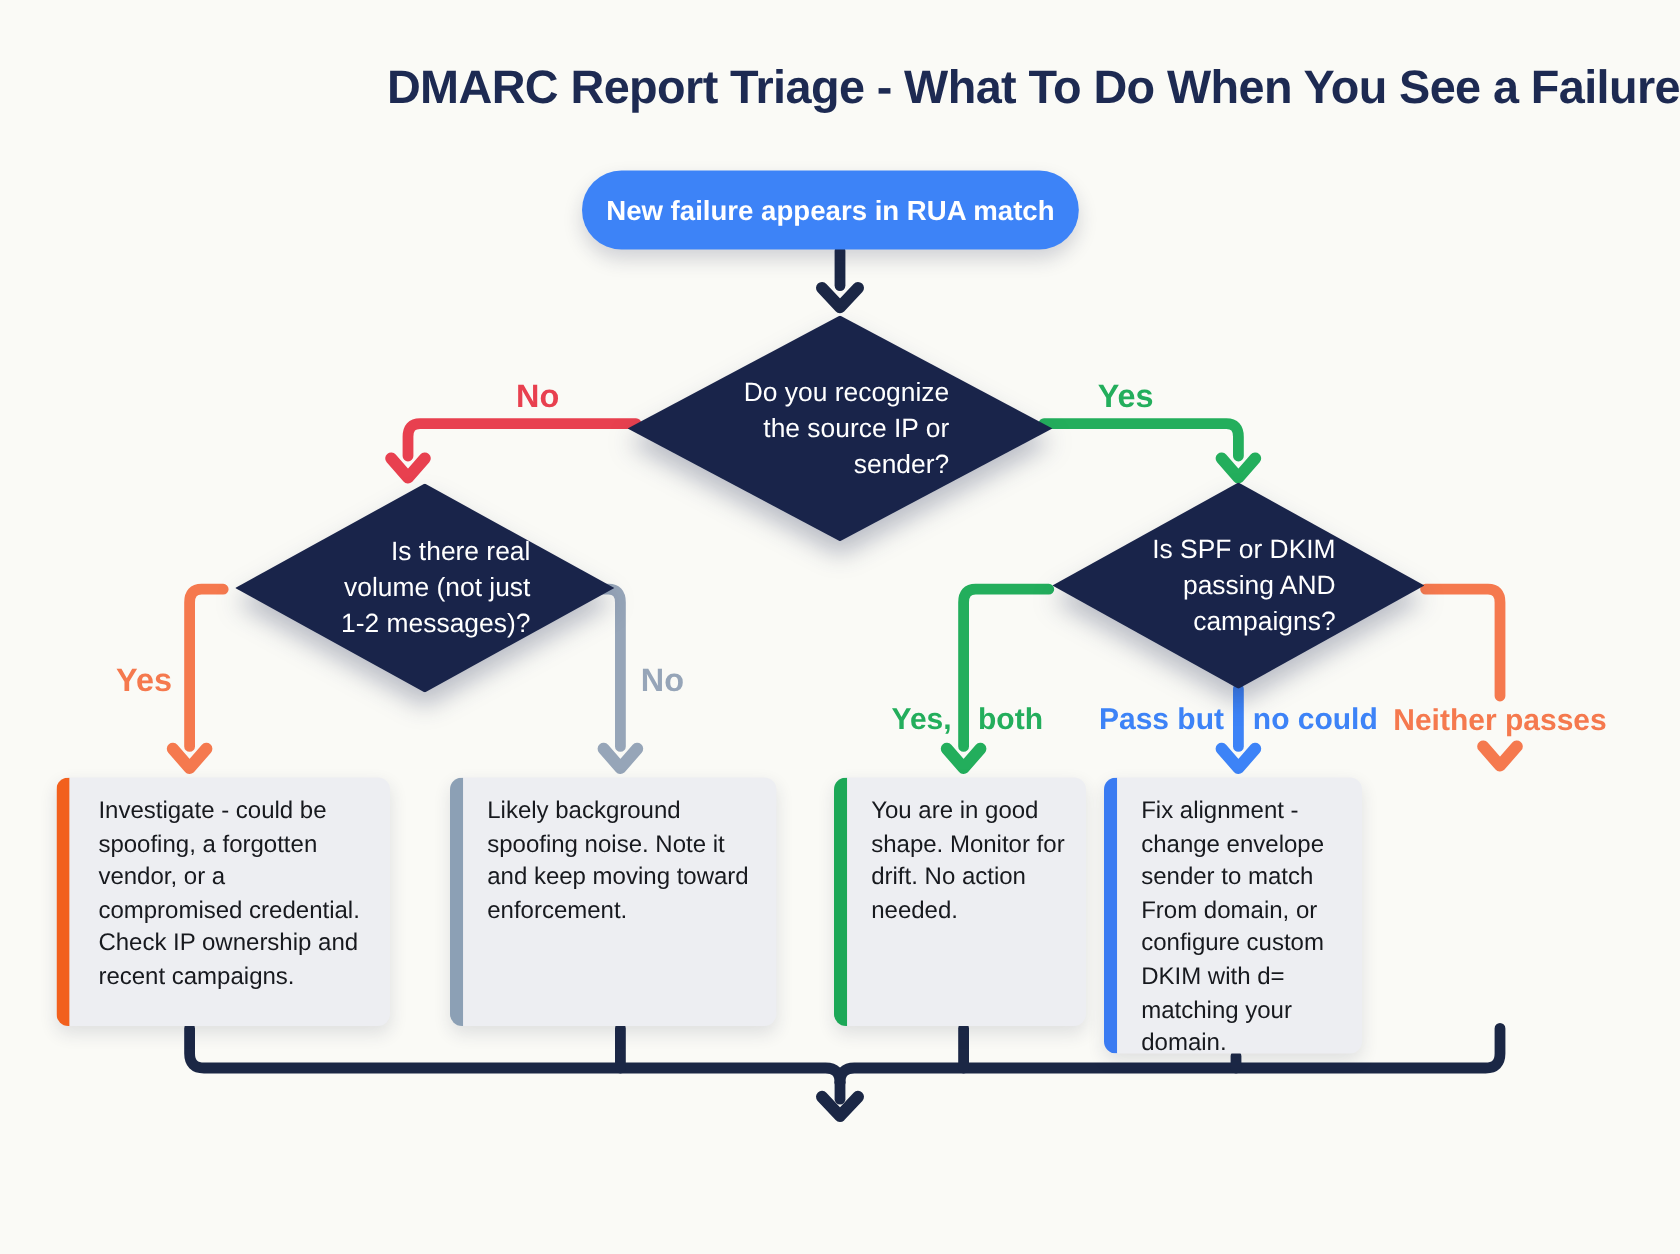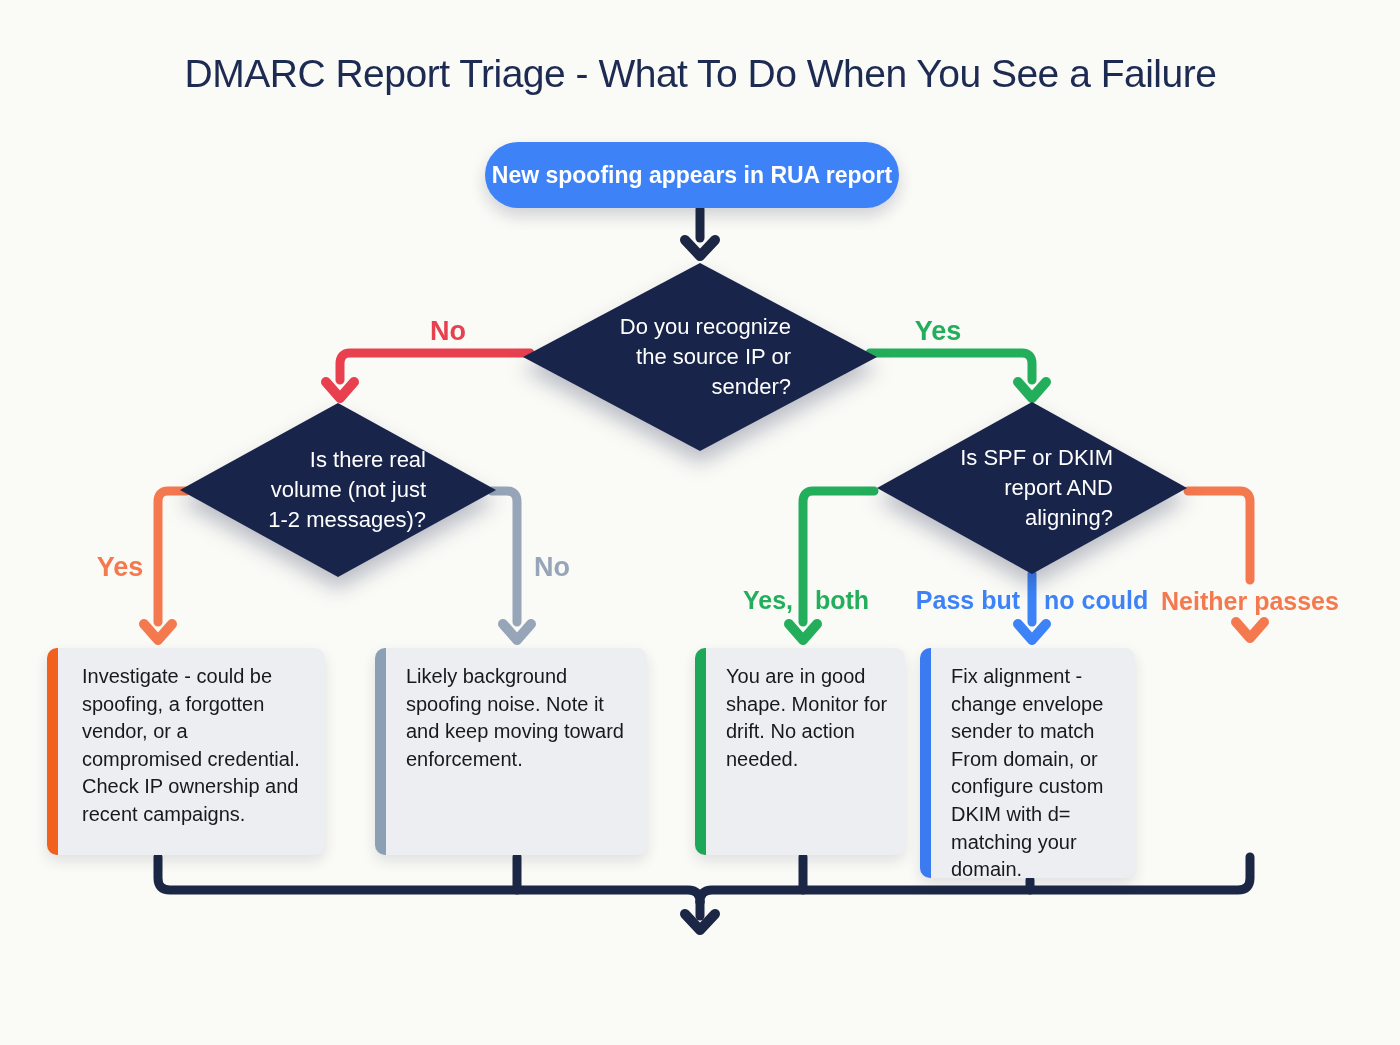--- a/index.html
+++ b/index.html
@@ -5,22 +5,22 @@
   html,body{margin:0;padding:0;}
   .canvas{
     position:relative;
     width:1400px;height:1045px;
     background:var(--background,#FAFAF6);
     font-family:"Liberation Sans",sans-serif;
     overflow:hidden;
   }
   .title{
     position:absolute;top:52px;left:1px;right:0;
-    margin:0;text-align:center;
-    font-size:39px;font-weight:400;letter-spacing:-0.5px;
+    margin:0;text-align:right;
+    font-size:39px;font-weight:700;letter-spacing:-0.5px;
     color:var(--title,#1D2A52);
   }
   .wires{position:absolute;inset:0;z-index:1;pointer-events:none;}
   .wires path{fill:none;stroke-linecap:round;stroke-linejoin:round;stroke-width:9px;}
   .wires path.head{stroke-width:10px;}
   .s-navy{stroke:var(--navy_line,#1B2745);}
   .s-red{stroke:var(--red,#E8404F);}
   .s-green{stroke:var(--green,#23AE5C);}
   .s-orange{stroke:var(--orange,#F5794E);}
   .s-gray{stroke:var(--gray,#96A5B8);}
@@ -48,21 +48,21 @@
     clip-path:polygon(50% 0,100% 50%,50% 100%,0 50%);
     background:var(--navy,#19244A);
     display:flex;align-items:center;justify-content:center;
   }
   .diamond .dtext{
     color:#fff;text-align:right;
     font-size:22px;font-weight:500;line-height:1.35;
   }
   .d-root{left:523px;top:263px;width:354px;height:188px;}
   .d-root .dtext{width:182px;}
-  .d-volume{left:180px;top:403px;width:316px;height:174px;}
+  .d-volume{left:196px;top:403px;width:316px;height:174px;}
   .d-volume .dtext{width:176px;}
   .d-align{left:877px;top:402px;width:310px;height:172px;}
   .d-align .dtext{width:162px;}
 
   .blabel{
     position:absolute;z-index:3;white-space:nowrap;
     font-weight:700;transform:translate(-50%,-50%);
   }
   .blabel.big{font-size:27px;}
   .blabel.mid{font-size:25px;}
@@ -144,38 +144,38 @@
       <path class="s-navy" d="M1250 857 V878 Q1250 890 1238 890 H712 Q700 890 700 902"></path>
       <path class="s-navy" d="M517 857 V890"></path>
       <path class="s-navy" d="M803 857 V890"></path>
       <path class="s-navy" d="M1030 880 V890"></path>
       <path class="s-navy" d="M700 902 V916"></path>
       <path class="s-navy head" d="M685 914 L700 930 L715 914"></path>
     </g>
   </svg>
 
   <div class="node pill start">
-    <span>New spoofing appears in RUA report</span>
+    <span>New failure appears in RUA match</span>
   </div>
 
   <div class="diamond d-root">
     <div class="shape">
       <span class="dtext">Do you recognize the source IP or sender?</span>
     </div>
   </div>
 
   <div class="diamond d-volume">
     <div class="shape">
       <span class="dtext">Is there real volume (not just 1-2 messages)?</span>
     </div>
   </div>
 
   <div class="diamond d-align">
     <div class="shape">
-      <span class="dtext">Is SPF or DKIM report AND aligning?</span>
+      <span class="dtext">Is SPF or DKIM passing AND campaigns?</span>
     </div>
   </div>
 
   <span class="blabel big c-red" style="left:448px;top:331px;">No</span>
   <span class="blabel big c-green" style="left:938px;top:331px;">Yes</span>
   <span class="blabel big c-orange" style="left:120px;top:567px;">Yes</span>
   <span class="blabel big c-gray" style="left:552px;top:567px;">No</span>
   <span class="blabel mid c-green anchor-r" style="left:793px;top:600px;">Yes,</span>
   <span class="blabel mid c-green anchor-l" style="left:815px;top:600px;">both</span>
   <span class="blabel mid c-blue anchor-r" style="left:1020px;top:600px;">Pass but</span>

